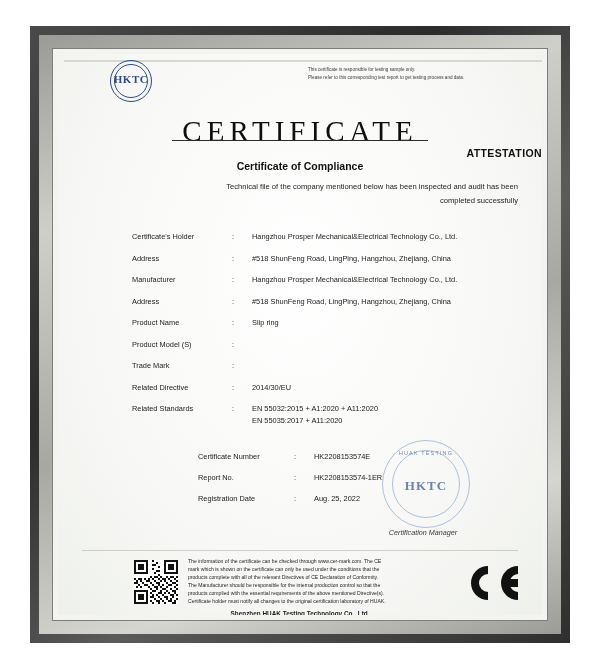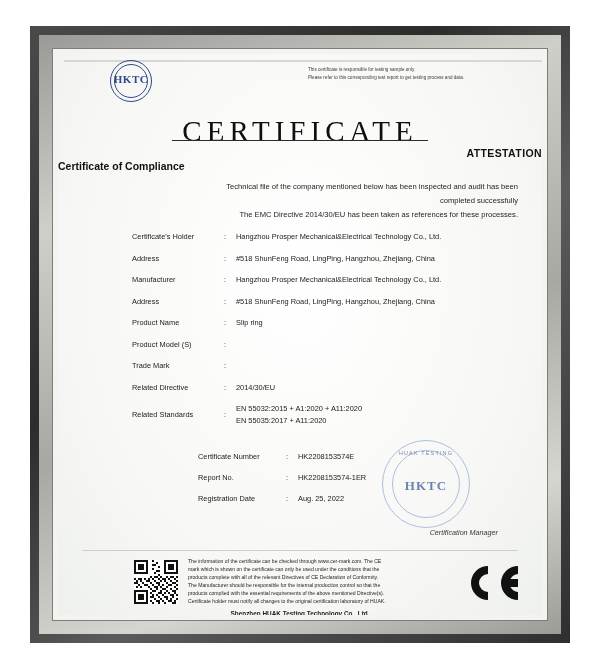--- a/index.html
+++ b/index.html
@@ -159,21 +159,21 @@
     font-size: 10.5px;
     font-weight: bold;
     color: #111;
     letter-spacing: 0.4px;
   }
   .compliance {
     position: absolute;
     top: 106px;
     left: 0;
     width: 484px;
-    text-align: left;
+    text-align: center;
     font-size: 10.5px;
     font-weight: bold;
     color: #111;
   }
 
   .intro {
     position: absolute;
     top: 126px;
     left: 24px;
     width: 436px;
@@ -187,22 +187,23 @@
   .fields {
     position: absolute;
     top: 178px;
     left: 74px;
     width: 362px;
     font-size: 7.4px;
     color: #1a1a1a;
   }
   .row {
     display: flex;
-    align-items: center;
+    align-items: flex-start;
     margin-bottom: 11.5px;
+    gap: 8px;
   }
   .row .label {
     width: 92px;
     flex: 0 0 92px;
     line-height: 10px;
   }
   .row .colon {
     width: 12px;
     flex: 0 0 12px;
     line-height: 10px;
@@ -269,21 +270,21 @@
     text-align: center;
     font-size: 5.4px;
     color: #7089b5;
     letter-spacing: 1.2px;
   }
   .sign-label {
     position: absolute;
     left: 290px;
     top: 474px;
     width: 150px;
-    text-align: right;
+    text-align: center;
     font-size: 7.2px;
     color: #3a3a3a;
     font-style: italic;
   }
 
   
   .footer-rule {
     position: absolute;
     left: 24px;
     top: 496px;
@@ -357,21 +358,20 @@
 
     <div class="cert-title">CERTIFICATE</div>
     <div class="title-rule"></div>
 
     <div class="attestation">ATTESTATION</div>
     <div class="compliance">Certificate of Compliance</div>
 
     <div class="intro">
       <div>Technical file of the company mentioned below has been inspected and audit has been</div>
       <div>completed successfully</div>
-      <div>The EMC Directive 2014/30/EU has been taken as references for these processes.</div>
     </div>
 
     <div class="fields">
 
       <div class="row">
         <div class="label">Certificate's Holder</div>
         <div class="colon">:</div>
         <div class="value">Hangzhou Prosper Mechanical&amp;Electrical Technology Co., Ltd.</div>
       </div>
 

